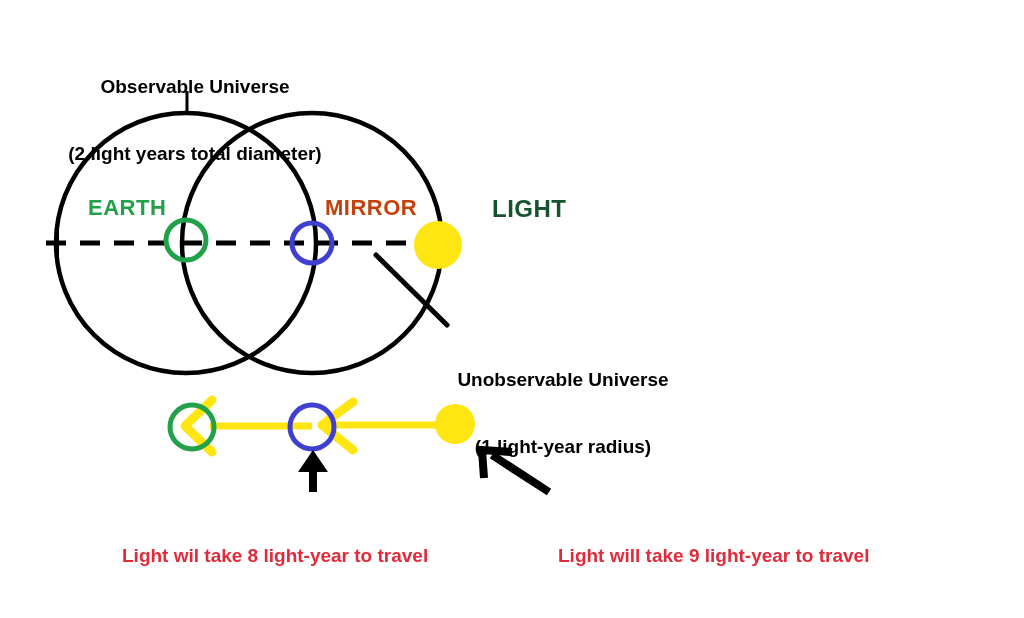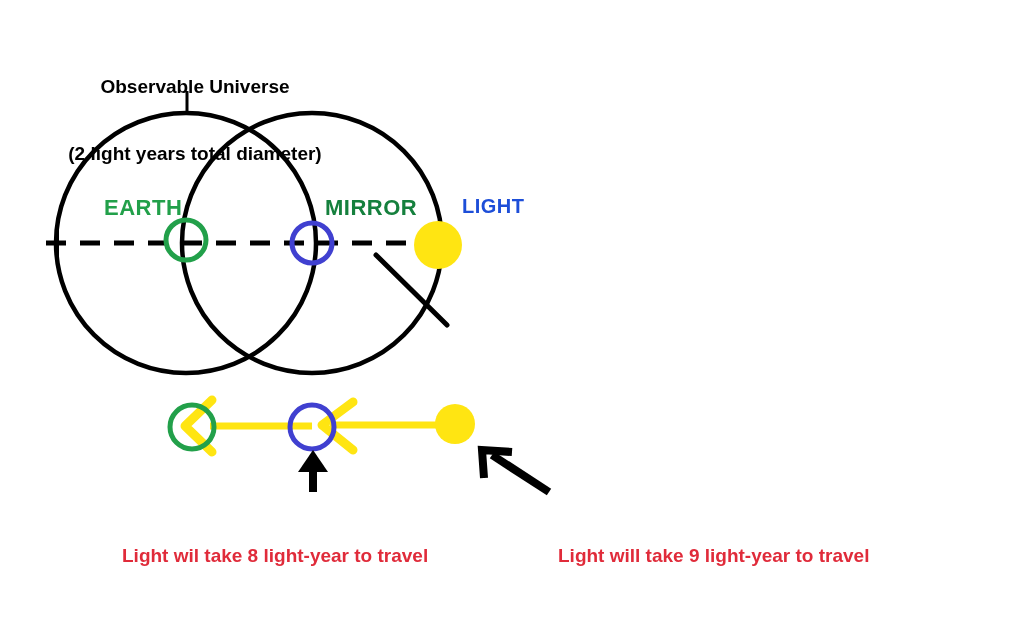--- a/index.html
+++ b/index.html
@@ -34,27 +34,28 @@
     color: #000000;
     text-align: center;
   }
   .label-earth {
     font-size: 22px;
     color: #22a04a;
     letter-spacing: 0.5px;
   }
   .label-mirror {
     font-size: 22px;
-    color: #15803d;
+    color: #c2410c;
     letter-spacing: 0.5px;
   }
   .label-light {
-    font-size: 20px;
-    color: #1d4ed8;
+    font-size: 24px;
+    color: #14532d;
     letter-spacing: 0.5px;
+    margin-left: 30px;
   }
   .unobs-text {
     font-size: 19px;
     color: #000000;
     text-align: center;
   }
   .red-note {
     font-size: 19px;
     color: #e02b3a;
     line-height: 1.42;
@@ -102,26 +103,30 @@
 
     <circle cx="455" cy="424" r="20" fill="#ffe512" stroke="none"></circle>
 
     <line x1="313" y1="492" x2="313" y2="460" stroke="#000000" stroke-width="8"></line>
     <polygon points="313,450 298,472 328,472" fill="#000000"></polygon>
 
     <line x1="549" y1="492" x2="492" y2="455" stroke="#000000" stroke-width="8"></line>
     <polyline points="484,478 482,450 512,452" fill="none" stroke="#000000" stroke-width="8" stroke-linejoin="miter"></polyline>
   </svg>
 
-  <div class="txt label-earth" style="left:88px; top:195px;margin-left:16px;">EARTH</div>
+  <div class="txt label-earth" style="left:88px; top:195px;">EARTH</div>
 
   <div class="txt label-mirror" style="left:325px; top:195px;">MIRROR</div>
 
   <div class="txt label-light" style="left:462px; top:195px;">LIGHT</div>
 
+  <div class="txt unobs-text" style="left:418px; top:324px; width:290px;">
+    <div>Unobservable Universe</div>
+    <div>(1 light-year radius)</div>
+  </div>
 
   <div class="txt red-note" style="left:122px; top:489px; width:430px;">
     <div>Light wil take 8 light-year to travel</div>
     
     
   </div>
 
   <div class="txt red-note" style="left:558px; top:489px; width:440px;">
     <div>Light will take 9 light-year to travel</div>
     

